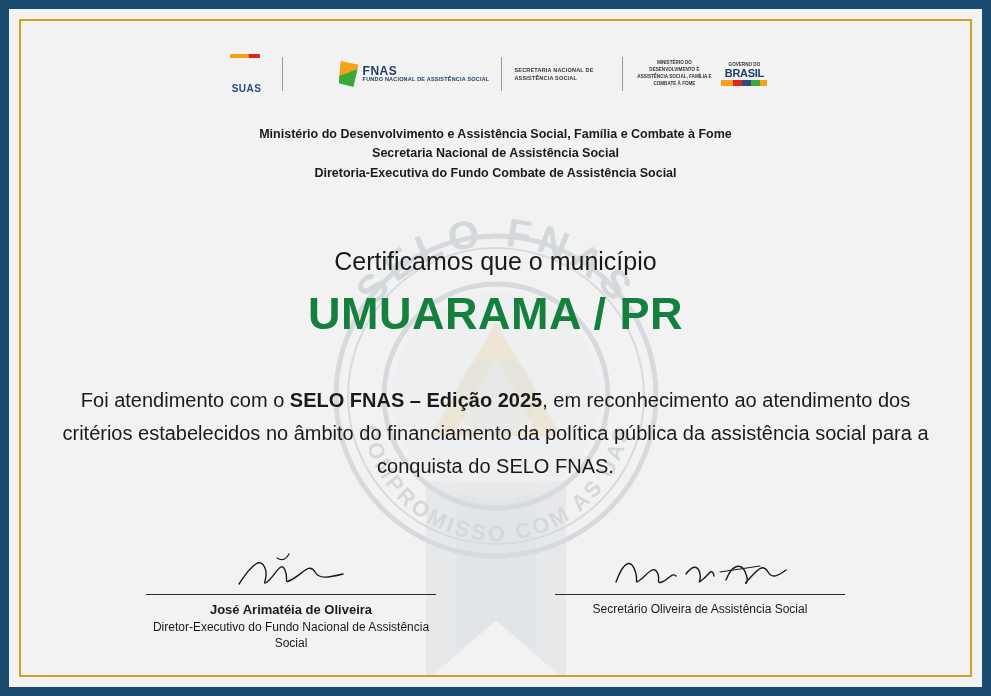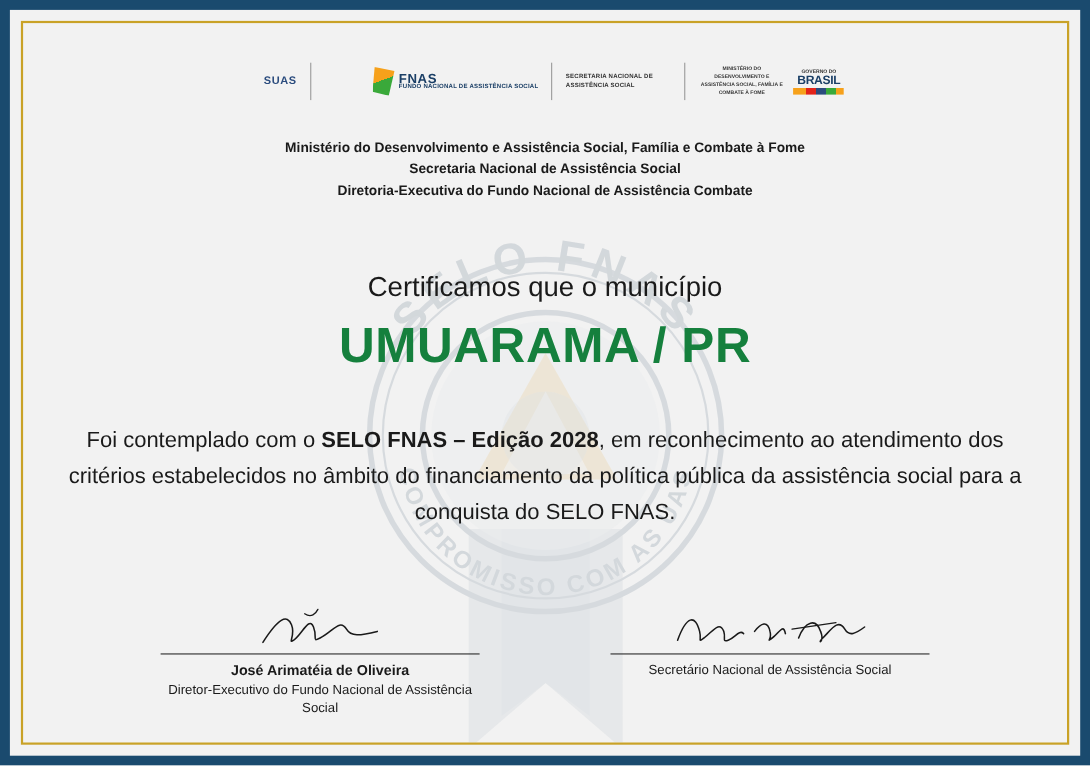--- a/index.html
+++ b/index.html
@@ -73,23 +73,22 @@
     width: 1px;
     height: 34px;
     background: #999;
     margin: 0 12px;
   }
   .suas-logo {
     width: 46px;
     height: 40px;
     position: relative;
     display: flex;
-    flex-direction: row;
+    flex-direction: column;
     align-items: center;
-    justify-content: flex-end;
     gap: 26px;
   }
   .suas-sun {
     width: 38px; height: 20px;
     background:
       radial-gradient(circle at 30% 80%, #f6a11b 0 9px, transparent 10px),
       radial-gradient(circle at 62% 70%, #e2231a 0 8px, transparent 9px),
       radial-gradient(circle at 46% 95%, #3aa93a 0 10px, transparent 11px);
     border-radius: 4px;
   }
@@ -269,27 +268,27 @@
           <div class="gl1">GOVERNO DO</div>
           <div class="gl2">BRASIL</div>
           <div class="gov-flagbar"></div>
         </div>
       </div>
     </div>
 
     <div class="ministry">
       <div>Ministério do Desenvolvimento e Assistência Social, Família e Combate à Fome</div>
       <div>Secretaria Nacional de Assistência Social</div>
-      <div>Diretoria-Executiva do Fundo Nacional de Assistência Combate</div>
+      <div>Diretoria-Executiva do Fundo Combate de Assistência Social</div>
     </div>
 
     <div class="body-wrap">
       <div class="certify-line">Certificamos que o município</div>
       <div class="municipality">UMUARAMA / PR</div>
-      <div class="statement"><span>Foi contemplado com o </span><b>SELO FNAS – Edição 2028</b><span>, em reconhecimento ao atendimento dos critérios estabelecidos no âmbito do financiamento da política pública da assistência social para a conquista do SELO FNAS.</span></div>
+      <div class="statement"><span>Foi atendimento com o </span><b>SELO FNAS – Edição 2025</b><span>, em reconhecimento ao atendimento dos critérios estabelecidos no âmbito do financiamento da política pública da assistência social para a conquista do SELO FNAS.</span></div>
     </div>
 
     <div class="signatures">
       <div class="sig-block">
         <div class="sig-script">
           <svg width="120" height="40" viewBox="0 0 120 40">
             <path d="M8 32 C 22 10, 30 6, 34 16 C 38 26, 30 34, 36 30 C 44 24, 50 8, 54 18 C 58 28, 52 32, 60 28 C 72 22, 78 10, 84 20 C 88 27, 96 26, 112 22" fill="none" stroke="#1a1a1a" stroke-width="1.4" stroke-linecap="round"></path>
             <path d="M46 6 C 52 10, 56 6, 58 2" fill="none" stroke="#1a1a1a" stroke-width="1.2" stroke-linecap="round"></path>
           </svg>
         </div>
@@ -301,18 +300,18 @@
       <div class="sig-block">
         <div class="sig-script">
           <svg width="180" height="40" viewBox="0 0 180 40">
             <path d="M6 30 C 14 8, 22 6, 26 22 C 28 30, 24 32, 30 28 C 38 22, 44 12, 48 22 C 50 28, 46 32, 52 30 C 58 28, 62 20, 66 24" fill="none" stroke="#1a1a1a" stroke-width="1.4" stroke-linecap="round"></path>
             <path d="M76 22 C 82 14, 88 12, 90 22 C 92 30, 86 32, 92 28 C 98 24, 102 14, 104 24" fill="none" stroke="#1a1a1a" stroke-width="1.4" stroke-linecap="round"></path>
             <path d="M116 28 C 122 12, 132 10, 136 22 C 140 32, 132 34, 138 28 C 146 20, 152 10, 158 20 C 162 27, 168 24, 176 18" fill="none" stroke="#1a1a1a" stroke-width="1.4" stroke-linecap="round"></path>
             <path d="M110 20 L 150 14" fill="none" stroke="#1a1a1a" stroke-width="1.1" stroke-linecap="round"></path>
           </svg>
         </div>
         <div class="sig-line"></div>
-        <div class="sig-role">Secretário Nacional de Assistência Social</div>
+        <div class="sig-role">Secretário Oliveira de Assistência Social</div>
       </div>
     </div>
 
   </div>
 </div>
 
 </body></html>

